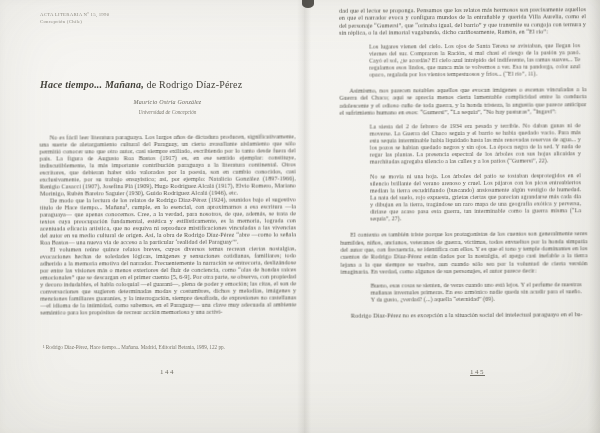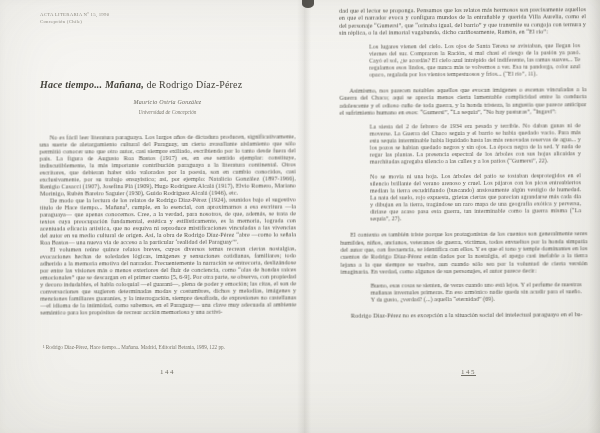--- a/index.html
+++ b/index.html
@@ -39,21 +39,21 @@
   p.para{margin:0;text-indent:10px;}
   p.para.cont{text-indent:0;}
   p.para.oneline{white-space:nowrap;overflow:hidden;margin-top:8px;}
   blockquote.quote{margin:8px 6px 8px 30px;padding:0;font-size:6px;line-height:7px;
         color:#5a574f;text-align:justify;}
 
   .footnote{position:absolute;top:344px;left:8px;width:200px;font-size:5.2px;
         color:#7a776d;filter:blur(.2px);}
   .pagenum{position:absolute;top:368px;left:0;width:100%;text-align:center;
         font-size:7px;color:#716e65;letter-spacing:1.5px;}
-  .page-right .pagenum{width:247px;left:40px;text-decoration:underline;}
+  .page-right .pagenum{width:247px;left:49px;text-decoration:underline;}
 </style>
 </head>
 <body>
 
 <div class="scan">
 
   <div class="page page-left">
     <div class="journal-header">
       <div>ACTA LITERARIA Nº 15, 1990</div>
       <div>Concepción (Chile)</div>

